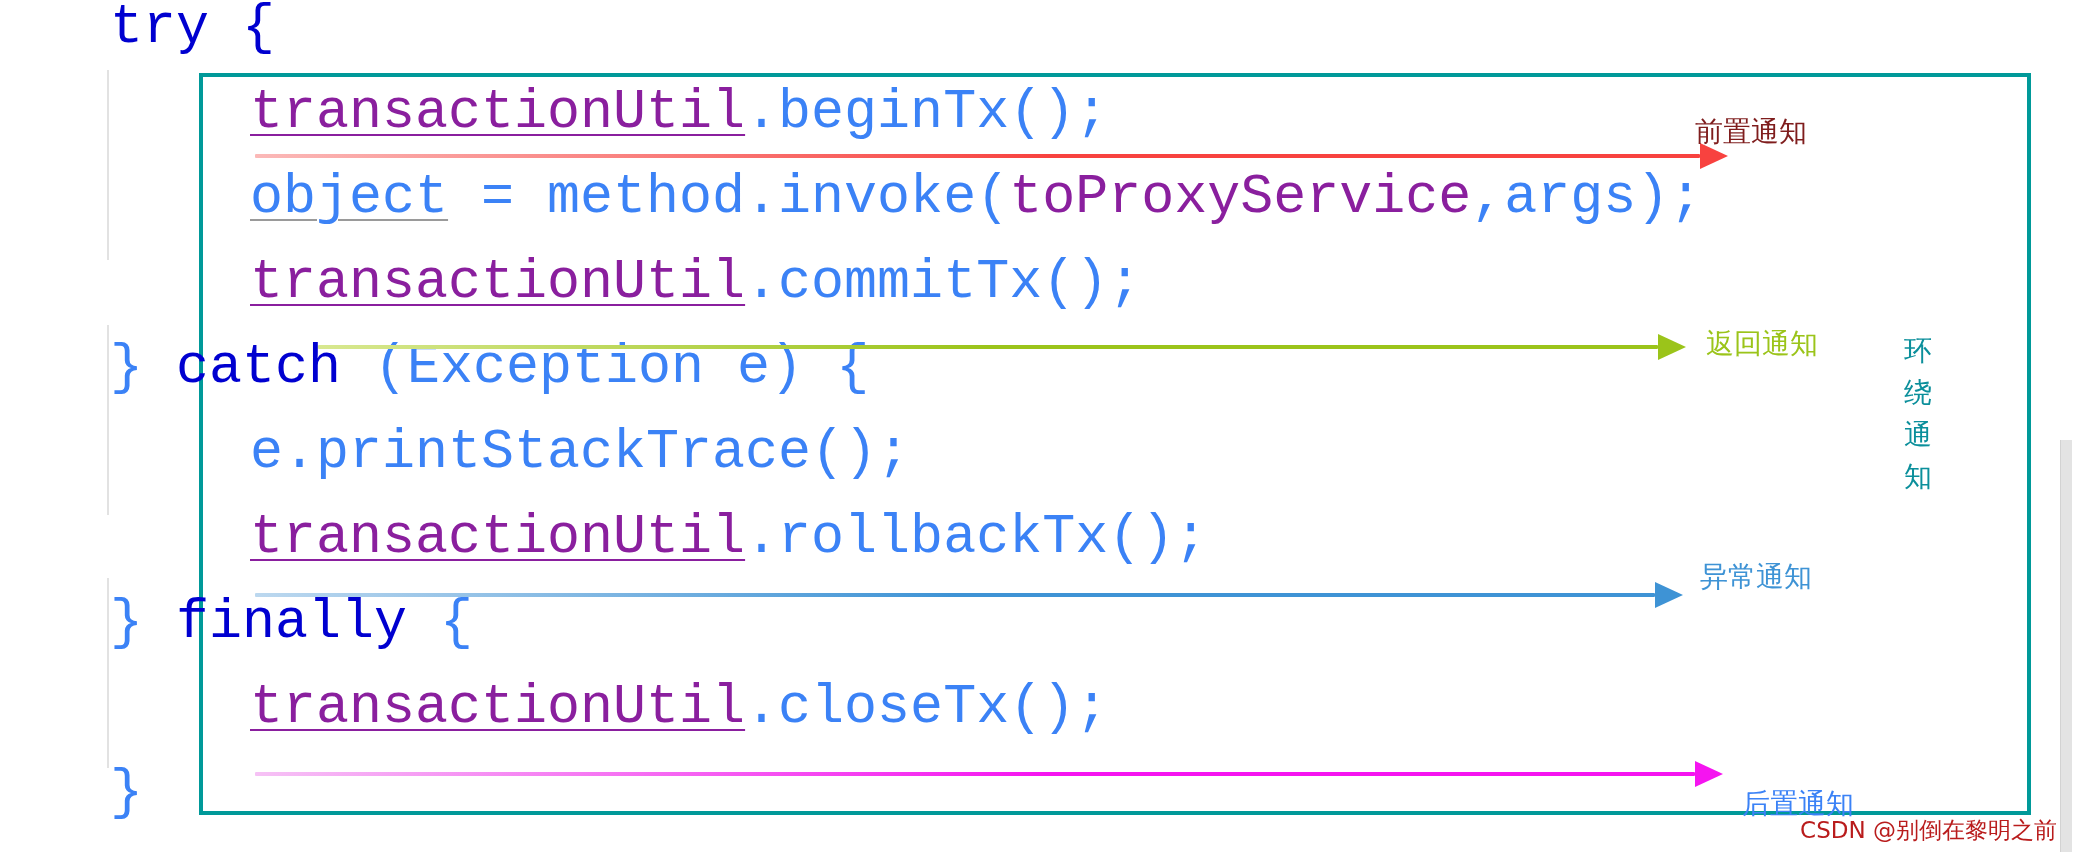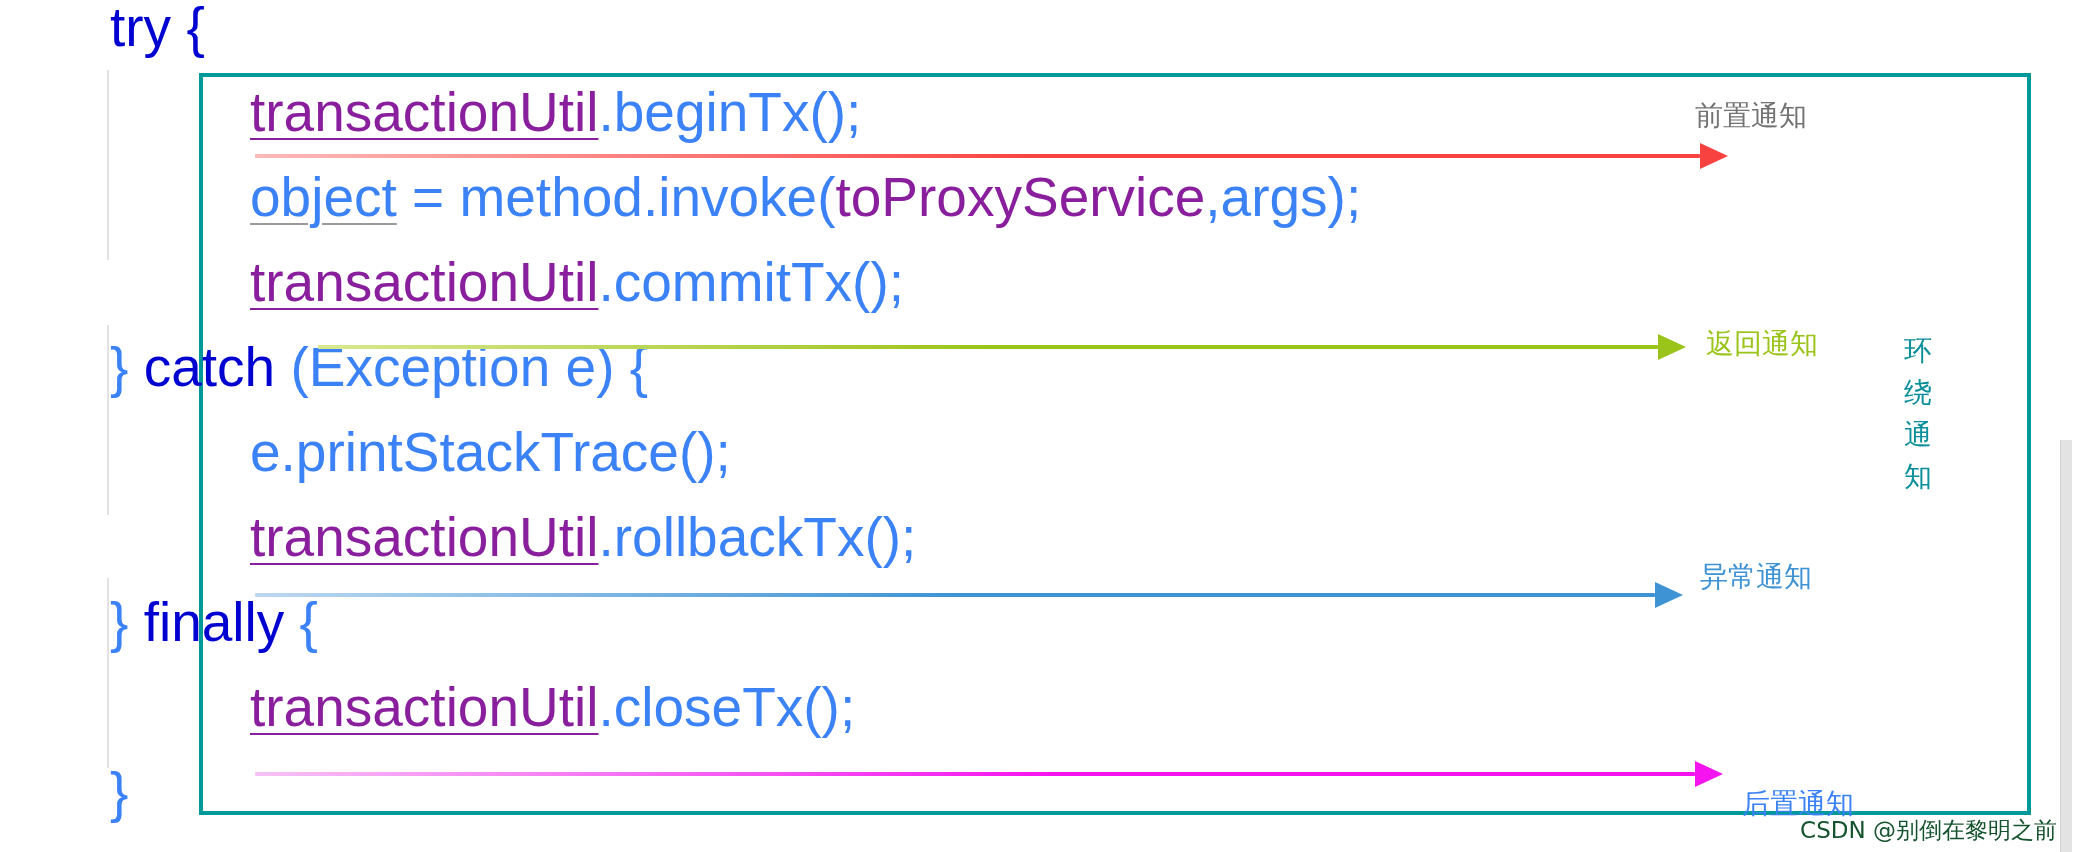--- a/index.html
+++ b/index.html
@@ -18,21 +18,21 @@
 
   
   .code-layer {
     position: absolute;
     left: 0; top: 0;
     width: 2075px; height: 852px;
   }
   .code-line {
     position: absolute;
     white-space: pre;
-    font-family: Liberation Sans, sans-serif;
+    font-family: Liberation Mono, monospace;
     font-size: 55px;
     line-height: 55px;
     letter-spacing: 0px;
     color: #000000;
   }
   .kw      { color: #0000d0; }
   .ident-p { color: #8a1f9e; }
   .blk     { color: #3b82f6; }
   .u-gray  { text-decoration: underline; text-decoration-color: #9a9a9a;
              text-decoration-thickness: 2px; text-underline-offset: 7px; }
@@ -109,21 +109,21 @@
     border-left: 1px solid #d2d2d2;
   }
 
   
   .watermark {
     position: absolute;
     right: 18px;
     bottom: 6px;
     font-family: "DejaVu Sans", "Liberation Sans", sans-serif;
     font-size: 23px;
-    color: #14532d;
+    color: #b91c1c;
     white-space: pre;
   }
 </style>
 </head>
 <body>
 
 <div id="screen">
 
   <div class="guide" style="left:107px; top:70px; height:190px;"></div>
   <div class="guide" style="left:107px; top:325px; height:190px;"></div>
@@ -150,21 +150,21 @@
     <div class="code-line" style="left:110px; top:595px;"><span class="blk">} </span><span class="kw">finally</span><span class="blk"> {</span></div>
 
     <div class="code-line" style="left:250px; top:680px;"><span class="ident-p u-purple">transactionUtil</span><span class="blk">.closeTx();</span></div>
 
     <div class="code-line" style="left:110px; top:765px;"><span class="blk">}</span></div>
   </div>
 
   <div class="arrow-shaft" style="left:255px; top:154px; width:1445px;
               background:linear-gradient(to right,#fbb9b8 0%,#f8423f 55%,#f8423f 100%);"></div>
   <div class="arrow-head" style="left:1700px; top:143px; border-left:28px solid #f8423f;"></div>
-  <div class="anno" style="left:1695px; top:100px; color:#737373;">前置通知</div>
+  <div class="anno" style="left:1695px; top:116px; color:#7f1d1d;">前置通知</div>
 
   <div class="arrow-shaft" style="left:318px; top:345px; width:1340px;
               background:linear-gradient(to right,#d8e890 0%,#9bc41a 50%,#9bc41a 100%);"></div>
   <div class="arrow-head" style="left:1658px; top:334px; border-left:28px solid #9bc41a;"></div>
   <div class="anno" style="left:1706px; top:328px; color:#9bc41a;">返回通知</div>
 
   <div class="arrow-shaft" style="left:255px; top:593px; width:1400px;
               background:linear-gradient(to right,#bcd8ef 0%,#3e93d5 50%,#3e93d5 100%);"></div>
   <div class="arrow-head" style="left:1655px; top:582px; border-left:28px solid #3e93d5;"></div>
   <div class="anno" style="left:1700px; top:561px; color:#3e93d5;">异常通知</div>

